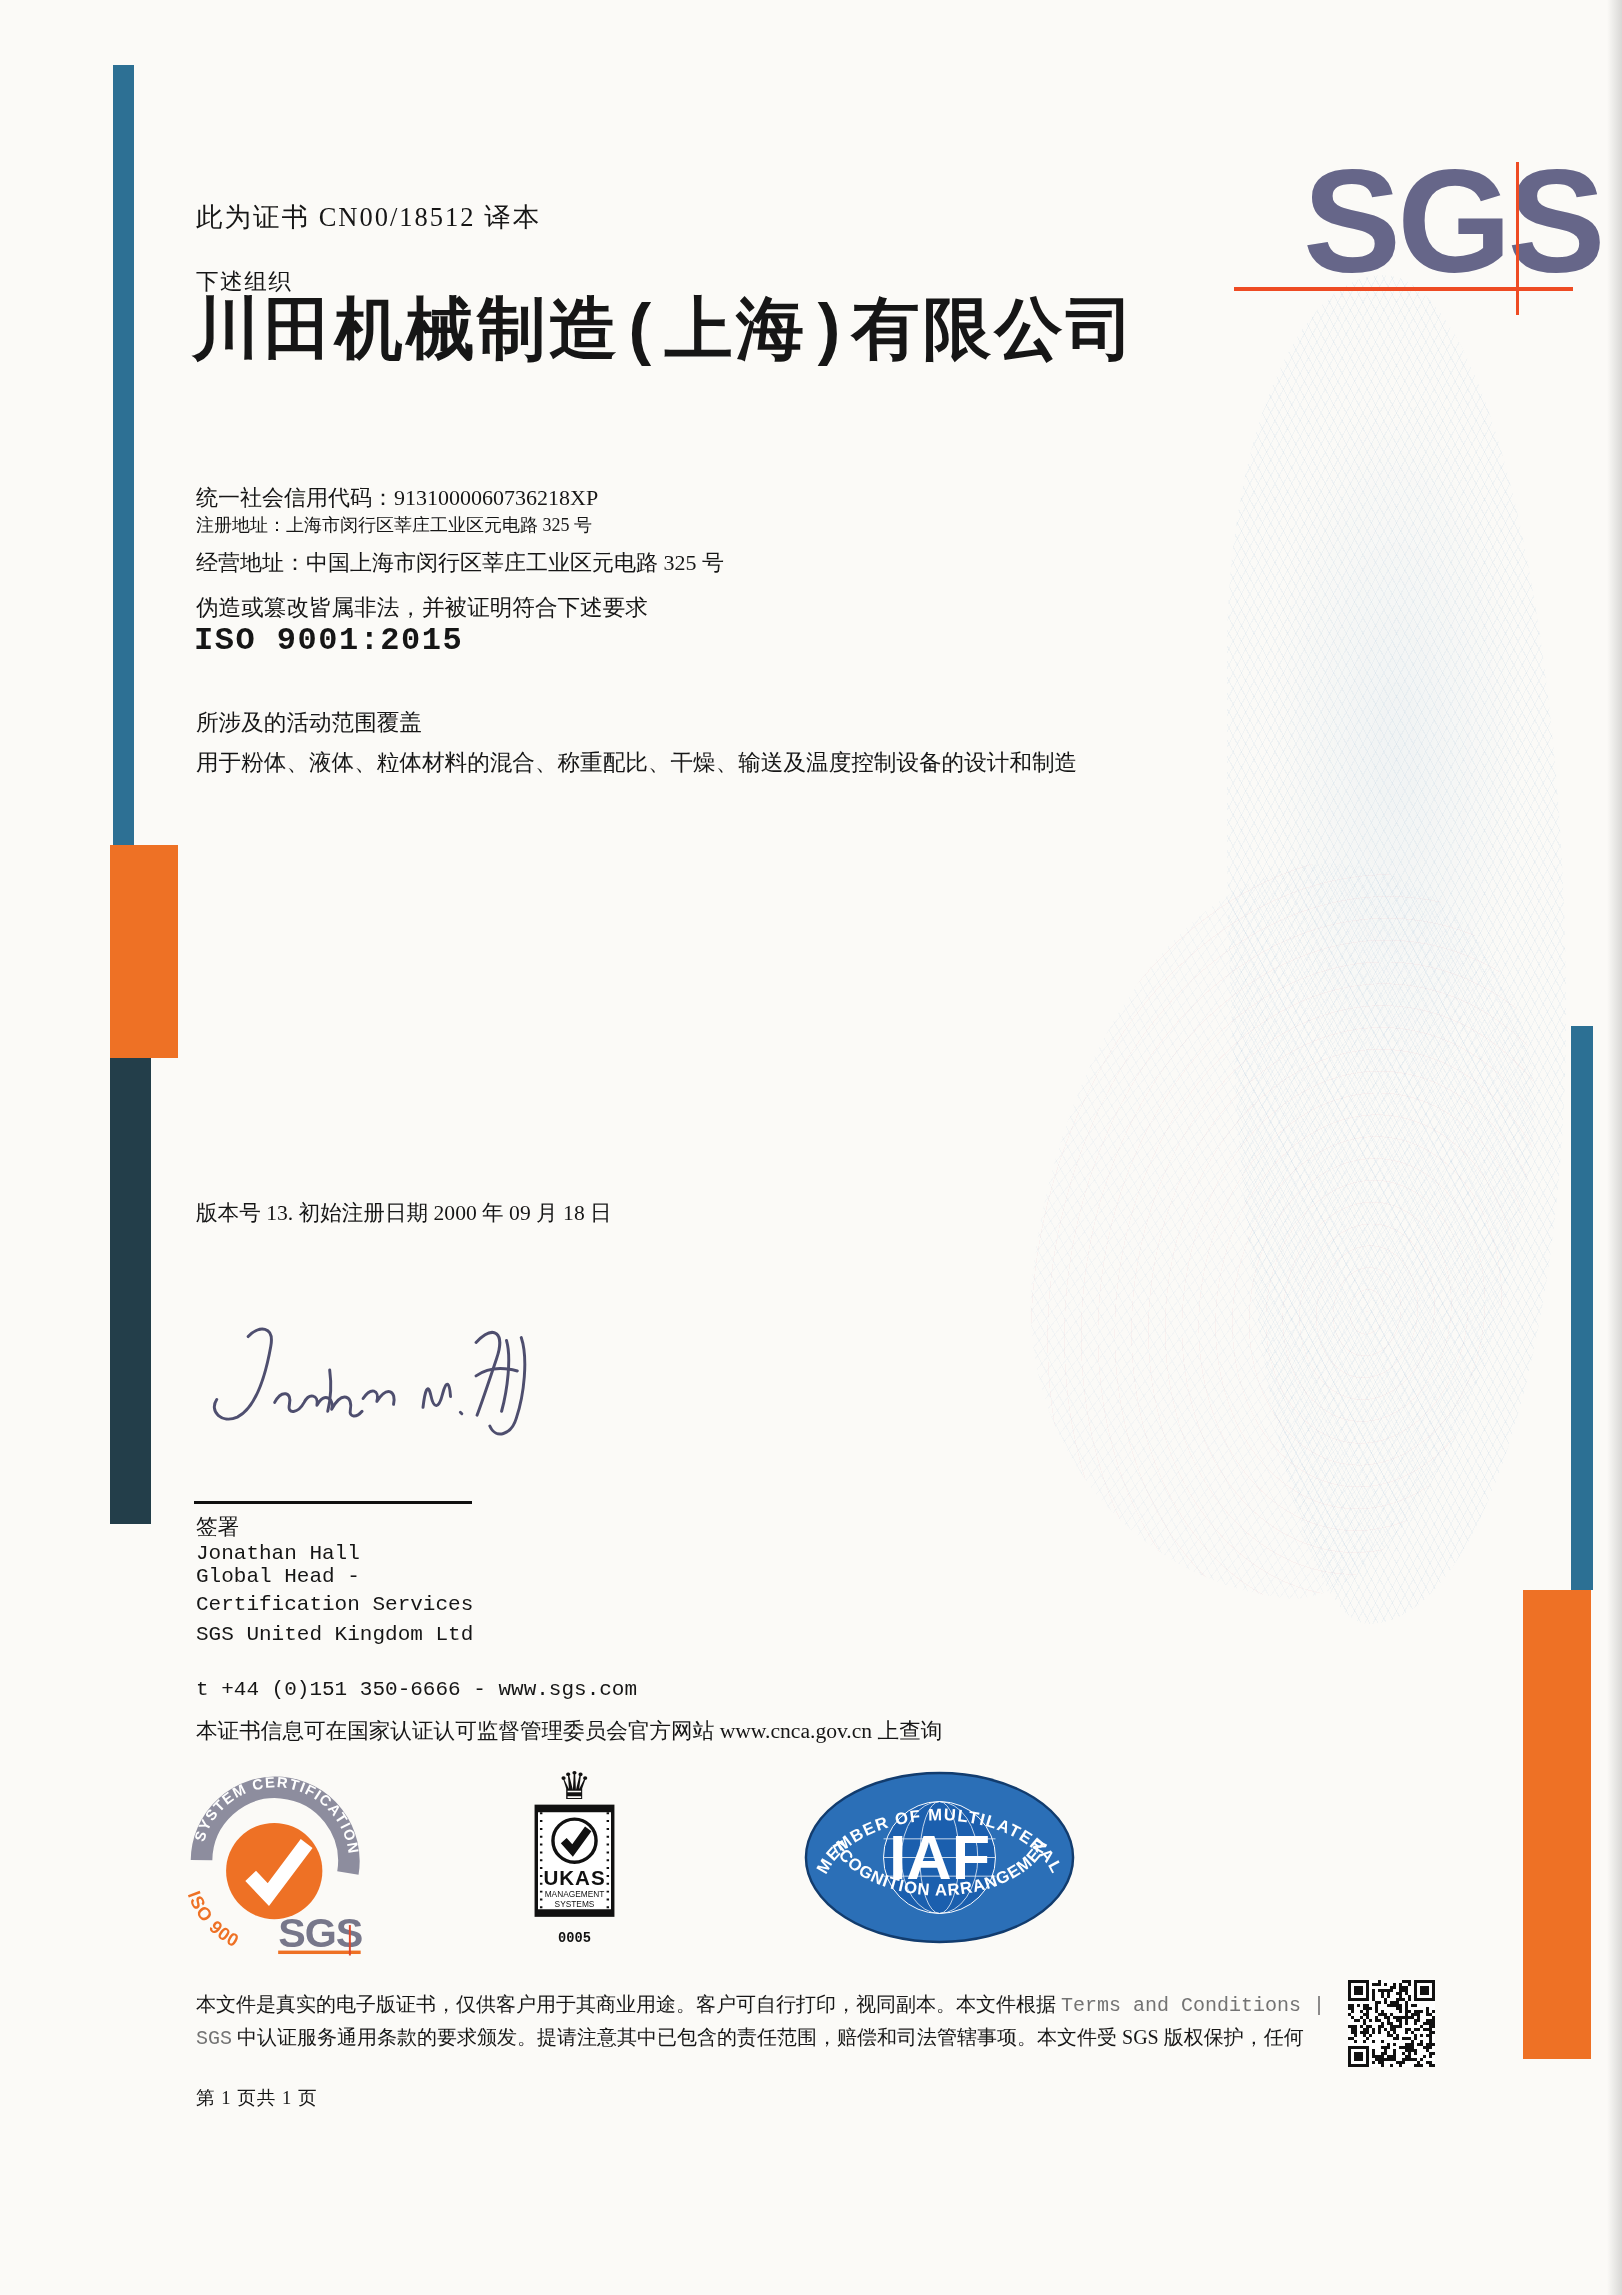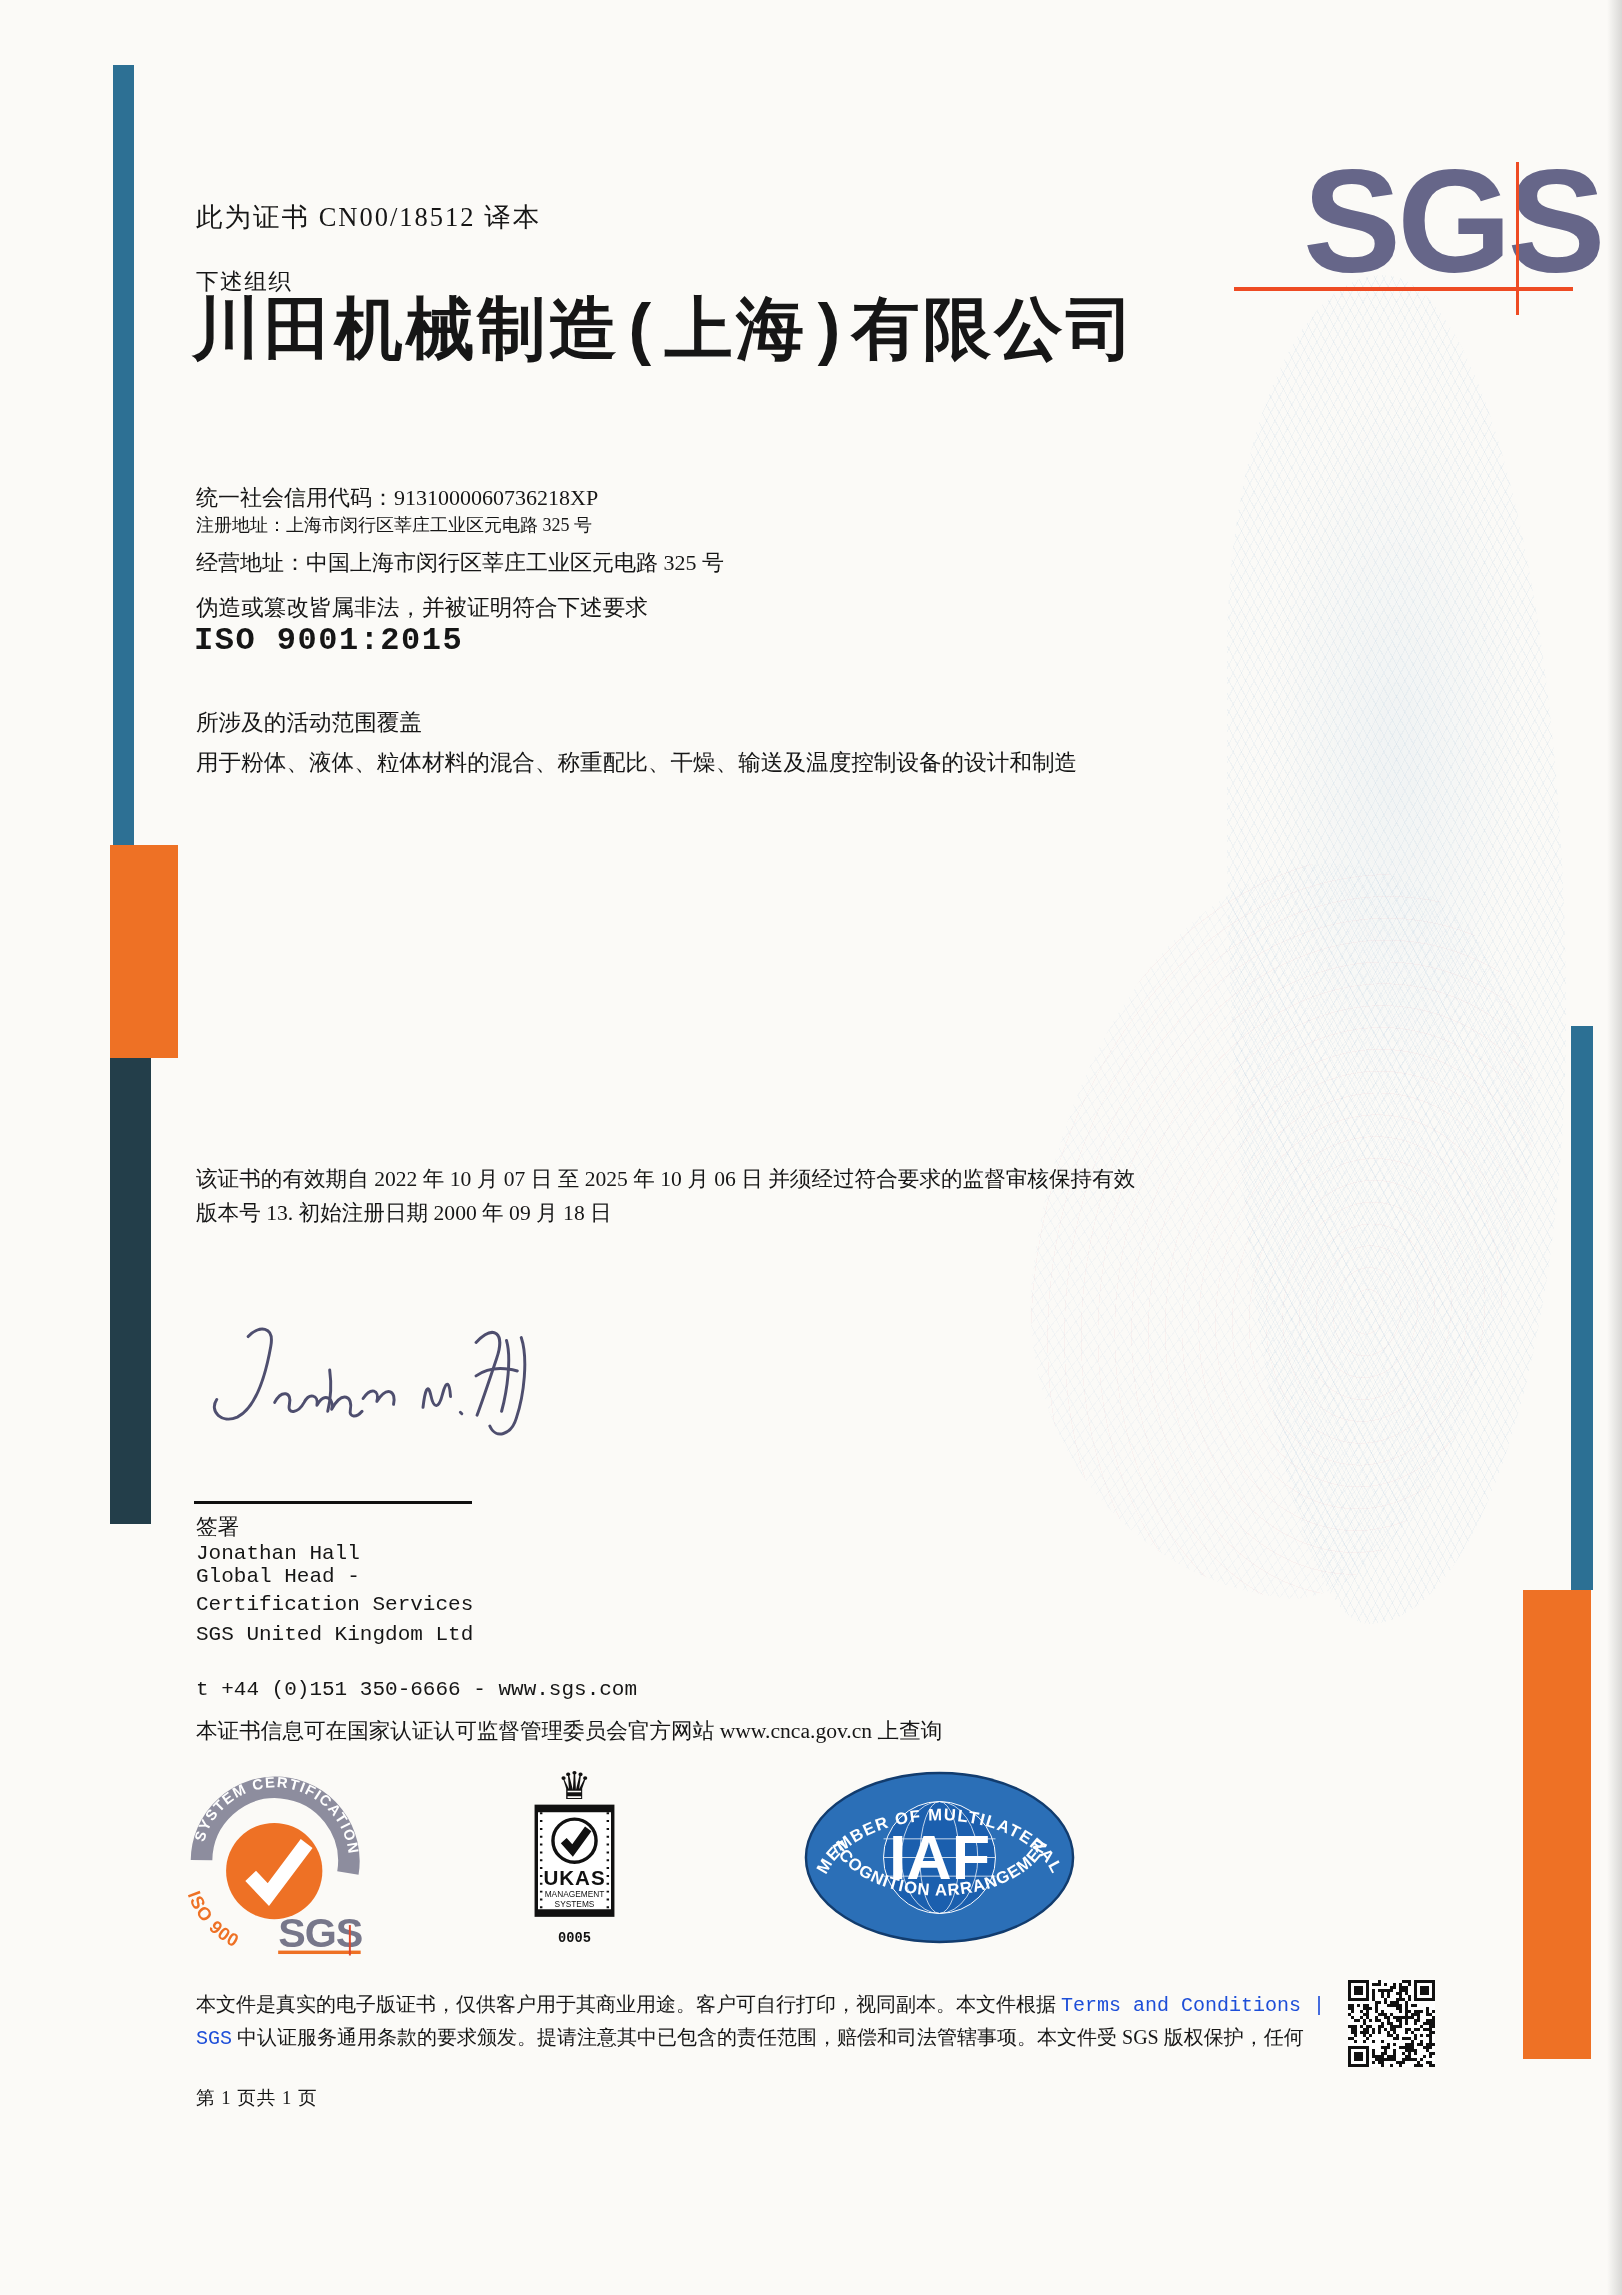--- a/index.html
+++ b/index.html
@@ -81,21 +81,21 @@
   .cnca      {left:196px;top:1716px;font-size:21.6px;}
 
   .logo-sgs-badge{left:176px;top:1759px;}
   .logo-ukas     {left:501px;top:1761px;}
   .logo-iaf      {left:803px;top:1770px;}
 
   .footer-1  {left:196px;top:1991px;font-size:20px;}
   .footer-2  {left:196px;top:2024px;font-size:20px;}
   .footer-3  {left:196px;top:2056px;font-size:20px;}
   .page-info {left:196px;top:2085px;font-size:18.6px;letter-spacing:1px;}
-  .link-blue {color:#1d4ed8;}
+  .link-blue {color:#737373;}
   .qr        {left:1348px;top:1980px;}
 </style>
 </head>
 <body>
 
 <div class="page">
 
   <div class="bar bar-left-teal"></div>
   <div class="bar bar-left-orange"></div>
   <div class="bar bar-left-dark"></div>
@@ -117,21 +117,20 @@
   <div class="abs credit">统一社会信用代码：9131000060736218XP</div>
   <div class="abs regaddr">注册地址：上海市闵行区莘庄工业区元电路 325 号</div>
   <div class="abs busaddr">经营地址：中国上海市闵行区莘庄工业区元电路 325 号</div>
 
   <div class="abs auditline">伪造或篡改皆属非法，并被证明符合下述要求</div>
   <div class="abs standard mono">ISO 9001:2015</div>
 
   <div class="abs scopehead">所涉及的活动范围覆盖</div>
   <div class="abs scopetext">用于粉体、液体、粒体材料的混合、称重配比、干燥、输送及温度控制设备的设计和制造</div>
 
-  <div class="abs valid1">该证书的有效期自 2022 年 10 月 07 日 至 2025 年 10 月 06 日 并须经过符合要求的监督审核保持有效</div>
   <div class="abs valid2">版本号 13. 初始注册日期 2000 年 09 月 18 日</div>
 
   <svg class="abs sig-svg" width="334" height="172" viewBox="0 0 680 350">
     <g fill="none" stroke="#3c3c60" stroke-width="6" stroke-linecap="round" stroke-linejoin="round" opacity="0.9">
       <path d="M 96 52 C 118 28 150 30 142 72 C 132 128 112 196 74 216 C 42 230 16 204 32 180"></path>
       <path d="M 150 186 c 14 -26 36 -22 30 4 c -5 22 18 18 30 -4 c 10 -20 30 -16 26 6 c 16 -30 36 -12 30 8 c 22 -40 44 -26 38 2 c -3 14 12 16 24 2"></path>
       <path d="M 262 120 c 4 30 2 60 -4 84"></path>
       <path d="M 330 178 c 16 -24 34 -18 28 6 c 22 -34 40 -20 34 6"></path>
       <path d="M 452 196 c 4 -34 10 -52 16 -24 c 6 28 16 28 24 -4 c 8 -30 14 -22 16 6"></path>
       <path d="M 528 206 l 3 3"></path>

